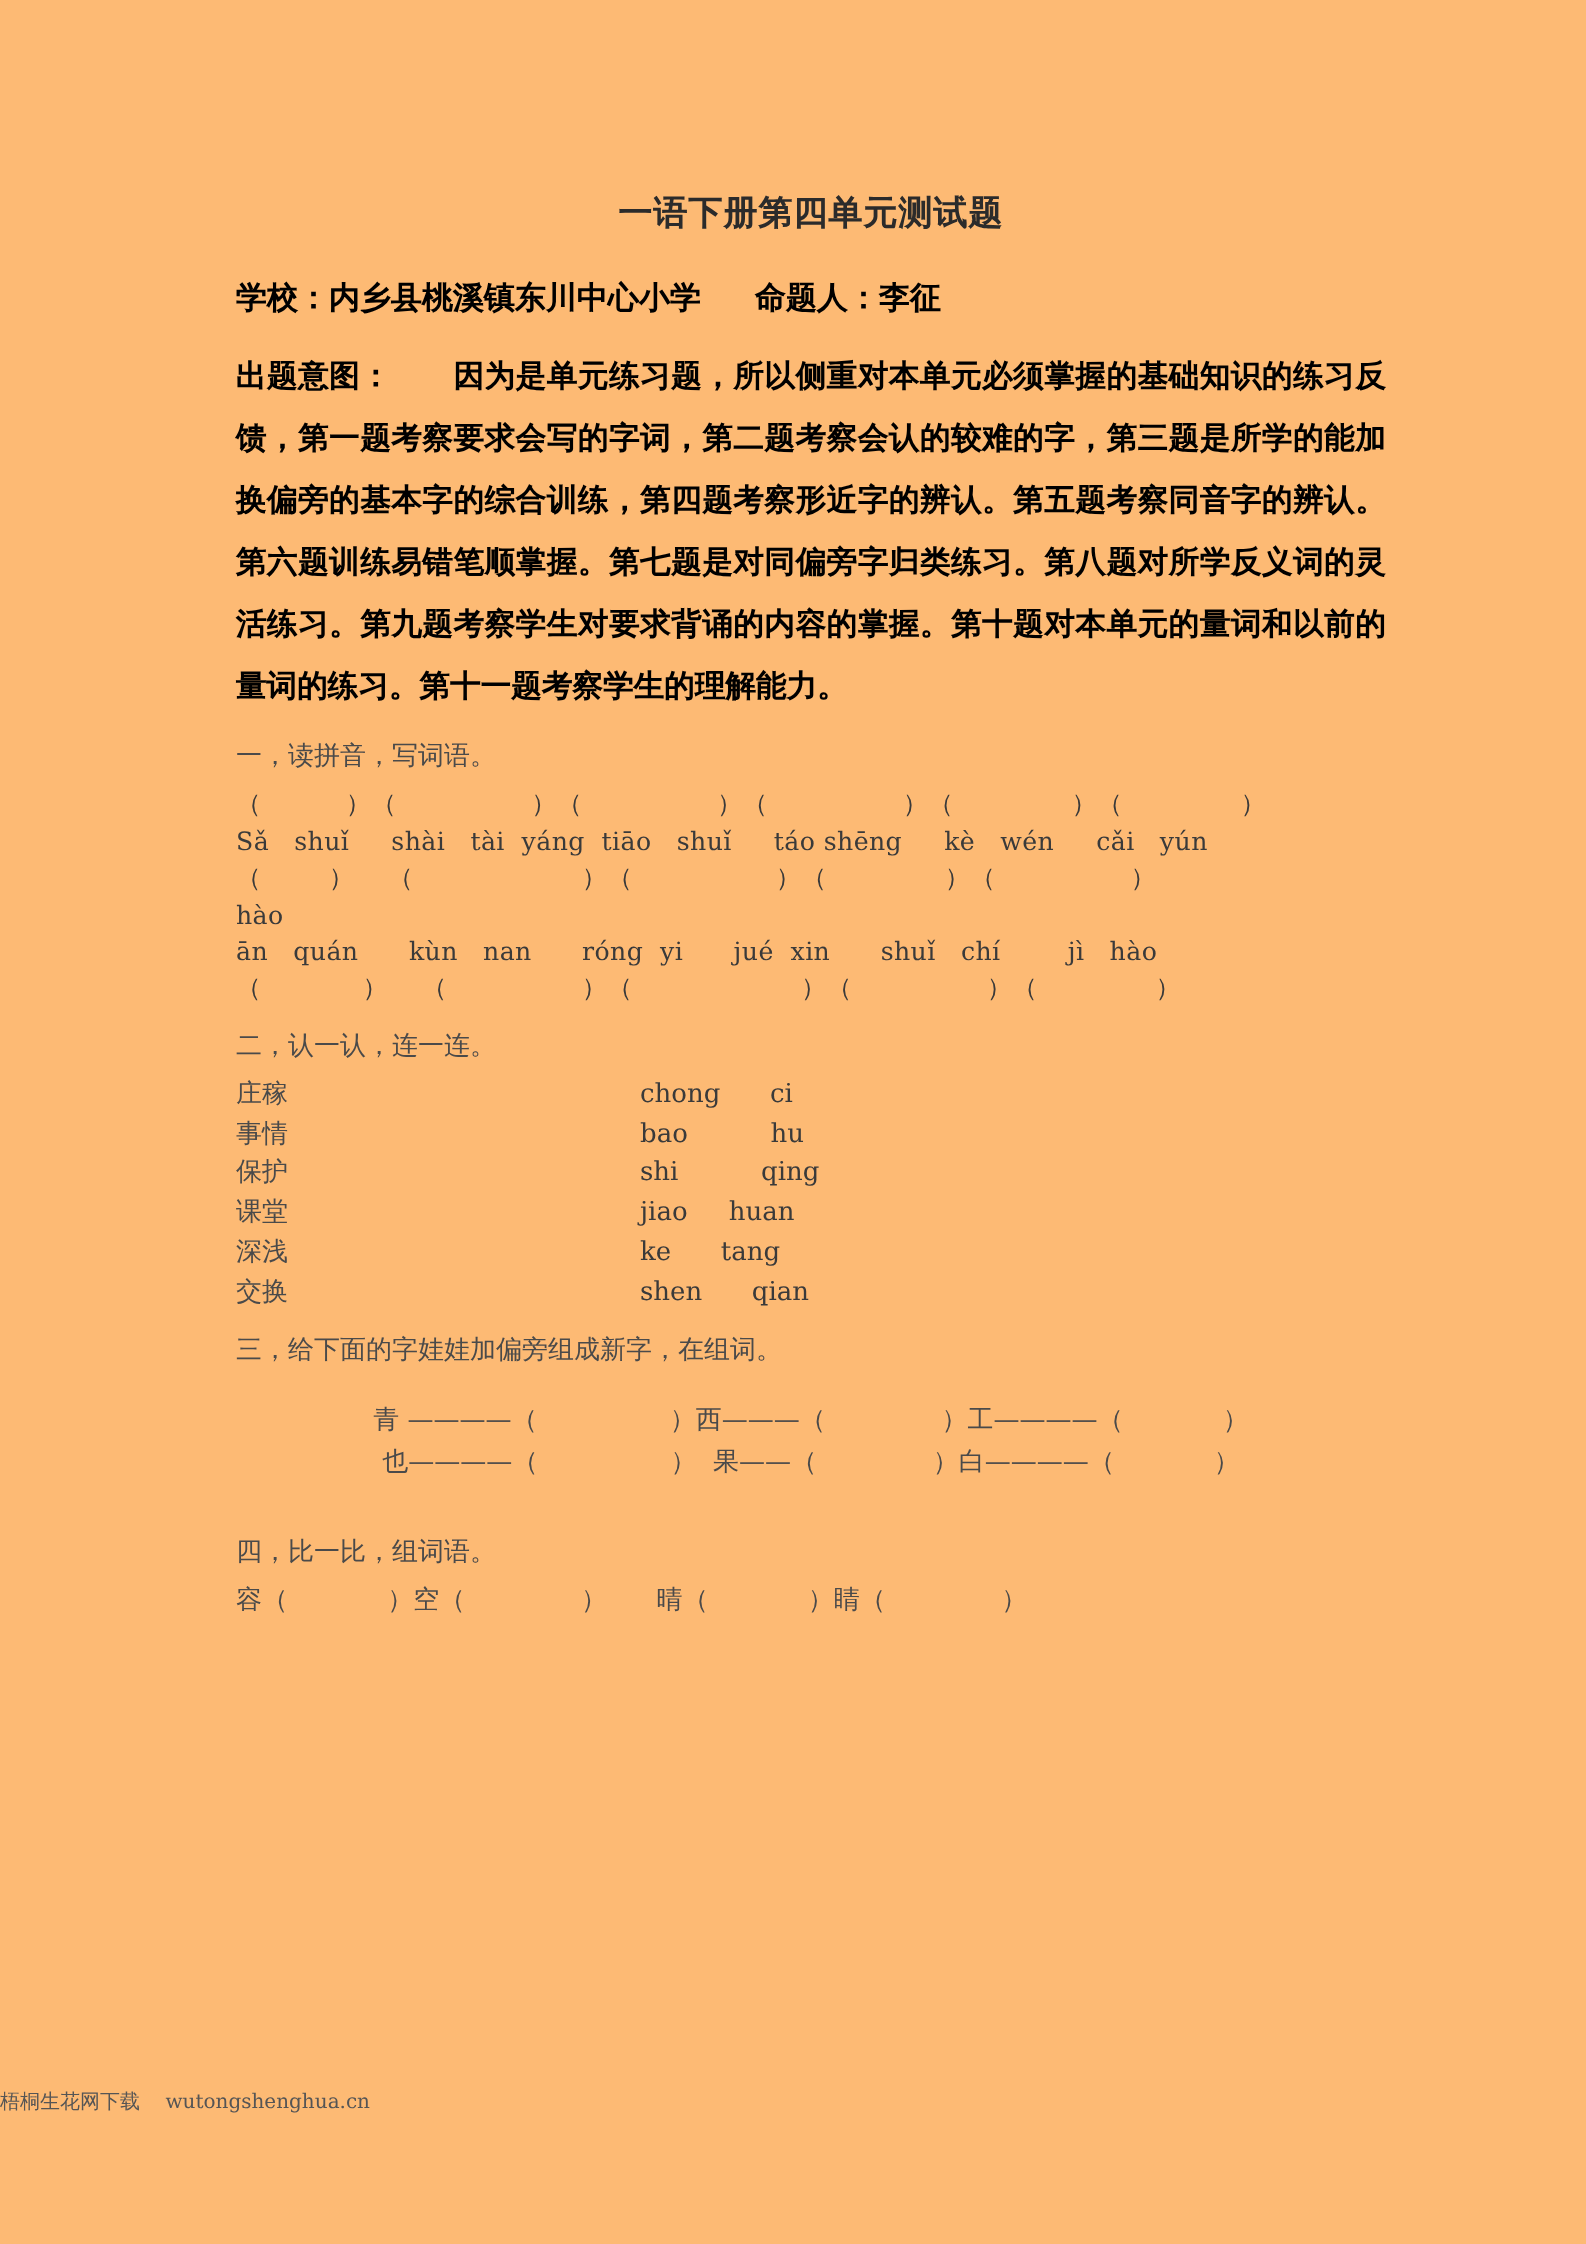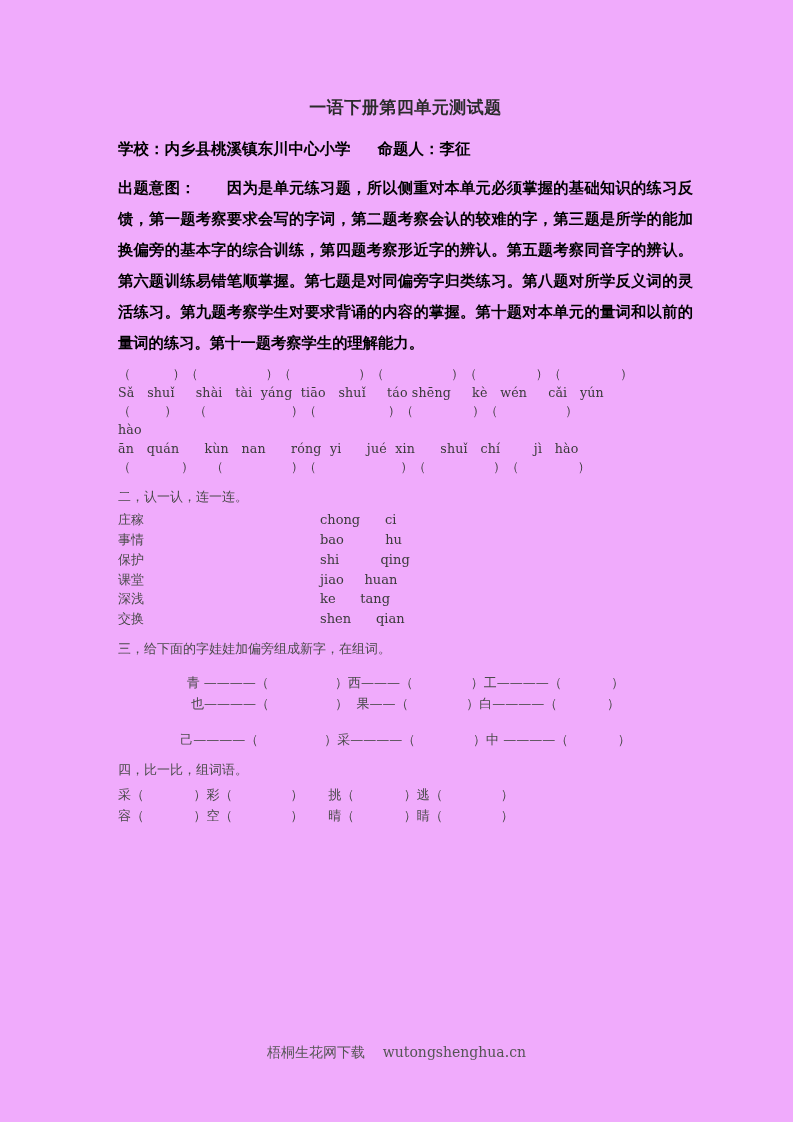--- a/index.html
+++ b/index.html
@@ -9,21 +9,21 @@
     background: #ffffff;
   }
   body {
     font-family: "DejaVu Serif", "Liberation Serif", serif;
     color: #000000;
   }
   .page {
     position: relative;
     width: 793px;
     height: 1122px;
-    background: #f0abfc;
+    background: #fdba74;
     overflow: hidden;
     box-sizing: border-box;
   }
   .doc {
     position: absolute;
     left: 118px;
     top: 96px;
     width: 575px;
   }
 
@@ -130,40 +130,41 @@
     line-height: 1.62;
     white-space: pre;
   }
 
   
   .footer {
     position: absolute;
     left: 0;
     right: 0;
     top: 1044px;
-    text-align: center;
-    font-family: "DejaVu Serif", "Liberation Serif", serif;
-    font-size: 14px;
+    text-align: left;
+    font-family: "DejaVu Serif", "Liberation Serif", serif;
+    font-size: 10px;
     color: #555555;
     white-space: pre;
   }
 </style>
 </head>
 <body>
 
 <div class="page">
 
   <div class="doc">
 
     <h1 class="doc-title">一语下册第四单元测试题</h1>
 
     <p class="meta-line">学校：内乡县桃溪镇东川中心小学     命题人：李征</p>
 
     <p class="intent">出题意图：　　因为是单元练习题，所以侧重对本单元必须掌握的基础知识的练习反馈，第一题考察要求会写的字词，第二题考察会认的较难的字，第三题是所学的能加换偏旁的基本字的综合训练，第四题考察形近字的辨认。第五题考察同音字的辨认。第六题训练易错笔顺掌握。第七题是对同偏旁字归类练习。第八题对所学反义词的灵活练习。第九题考察学生对要求背诵的内容的掌握。第十题对本单元的量词和以前的量词的练习。第十一题考察学生的理解能力。</p>
 
+    <div class="sec-head">一，读拼音，写词语。</div>
 
     <div class="pinyin-block">
       <div class="paren-row">（          ）（                ）（                ）（                ）（              ）（              ）</div>
 
       <div class="pinyin-row">Sǎ   shuǐ     shài   tài  yáng  tiāo   shuǐ     táo shēng     kè   wén     cǎi   yún</div>
       <div class="paren-row">（        ）    （                    ）（                 ）（              ）（                ）</div>
 
       <div class="pinyin-row">hào</div>
       <div class="pinyin-row">ān   quán      kùn   nan      róng  yi      jué  xin      shuǐ   chí        jì   hào</div>
       <div class="paren-row">（            ）    （                ）（                    ）（                ）（              ）</div>
@@ -197,27 +198,25 @@
         <span class="match-pinyin">shen      qian</span>
       </div>
     </div>
 
     <div class="sec-head">三，给下面的字娃娃加偏旁组成新字，在组词。</div>
 
     <div class="radical-block">
       <div class="radical-row">青 ————（                ）西———（              ）工————（            ）</div>
       <div class="radical-row">也————（                ）  果——（              ）白————（            ）</div>
       <div class="radical-gap"></div>
-      <div class="radical-row">己————（                ）采————（              ）中 ————（            ）</div>
     </div>
 
     <div class="sec-head">四，比一比，组词语。</div>
 
     <div class="compare-block">
-      <div class="compare-row">采（            ）彩（              ）      挑（            ）逃（              ）</div>
       <div class="compare-row">容（            ）空（              ）      晴（            ）睛（              ）</div>
     </div>
 
   </div>
 
   <div class="footer"><span>梧桐生花网下载</span><span>    </span><span>wutongshenghua.cn</span></div>
 
 </div>
 
 </body></html>

